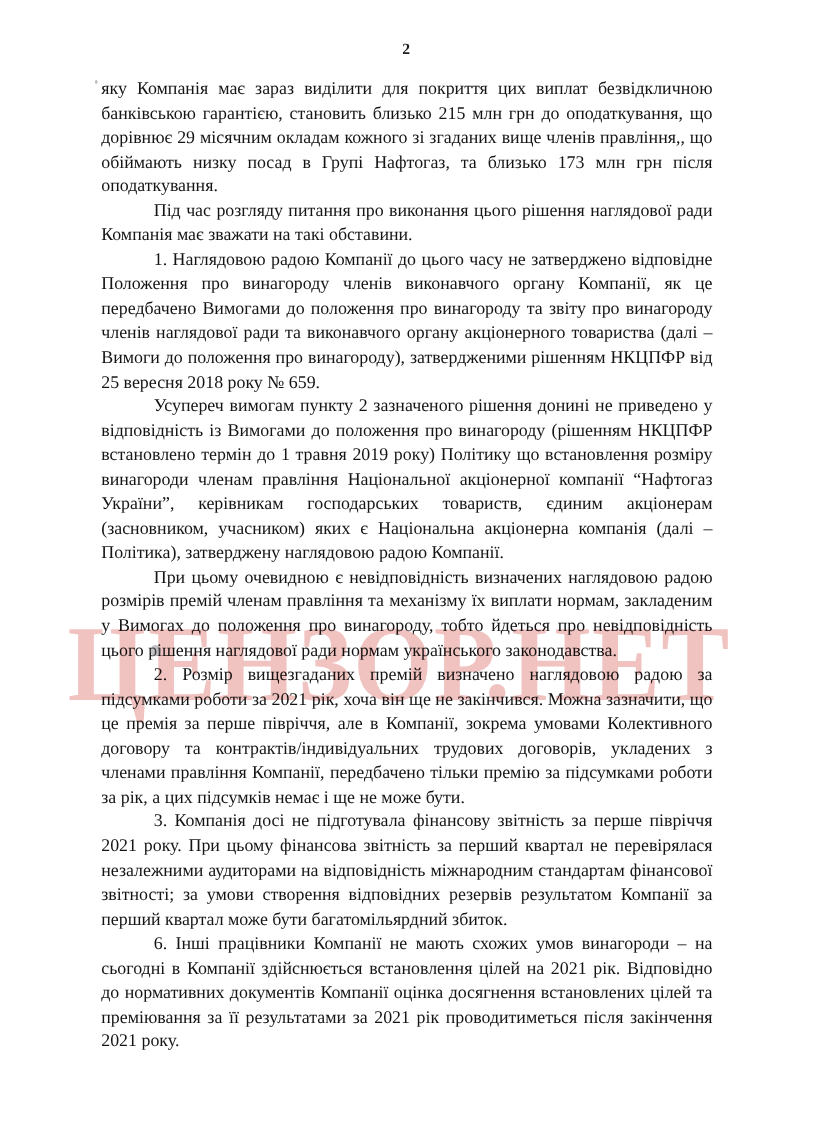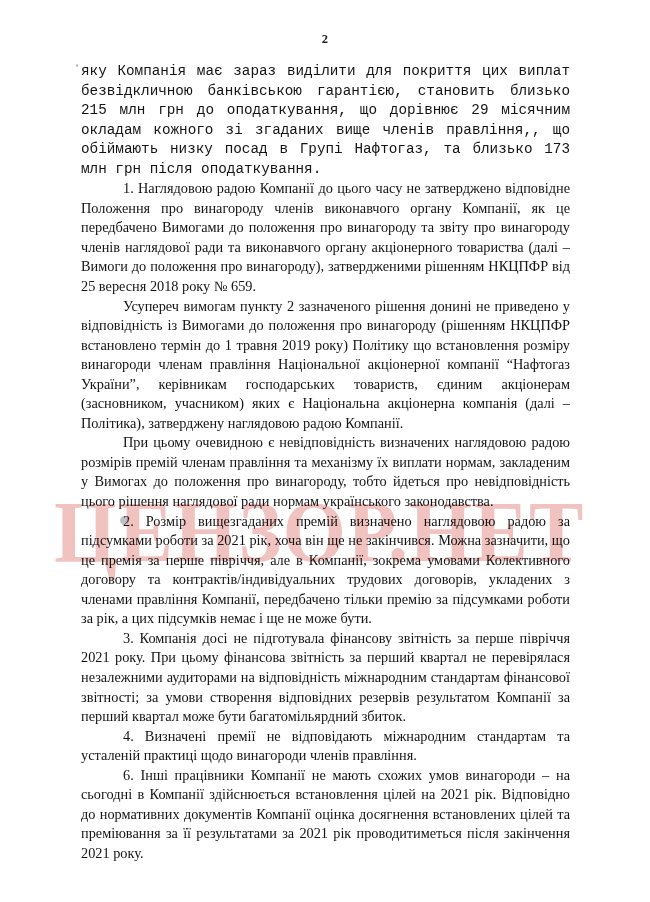--- a/index.html
+++ b/index.html
@@ -51,21 +51,20 @@
   }
   #body-text p {
     margin: 0;
     text-indent: 0;
   }
   #body-text p.indent {
     text-indent: 42px;
   }
   #body-text p.cont {
     text-indent: 0;
-    font-family: Liberation Mono, monospace;
   }
   
   #body-text p { text-align-last: left; }
 
   
   #watermark {
     position: absolute;
     left: 54px;
     top: 466px;
     width: 542px;
@@ -100,26 +99,26 @@
 <body>
 
 <div id="page">
 
   <div id="page-number">2</div>
 
   <div id="speck"></div>
 
   <div id="body-text">
     <p class="cont">яку Компанія має зараз виділити для покриття цих виплат безвідкличною банківською гарантією, становить близько 215 млн грн до оподаткування, що дорівнює 29 місячним окладам кожного зі згаданих вище членів правління,, що обіймають низку посад в Групі Нафтогаз, та близько 173 млн грн після оподаткування.</p>
+    <p class="indent">Під час розгляду питання про виконання цього рішення наглядової ради Компанія має зважати на такі обставини.</p>
     <p class="indent">1. Наглядовою радою Компанії до цього часу не затверджено відповідне Положення про винагороду членів виконавчого органу Компанії, як це передбачено Вимогами до положення про винагороду та звіту про винагороду членів наглядової ради та виконавчого органу акціонерного товариства (далі – Вимоги до положення про винагороду), затвердженими рішенням НКЦПФР від 25 вересня 2018 року № 659.</p>
     <p class="indent">Усупереч вимогам пункту 2 зазначеного рішення донині не приведено у відповідність із Вимогами до положення про винагороду (рішенням НКЦПФР встановлено термін до 1 травня 2019 року) Політику що встановлення розміру винагороди членам правління Національної акціонерної компанії “Нафтогаз України”, керівникам господарських товариств, єдиним акціонерам (засновником, учасником) яких є Національна акціонерна компанія (далі – Політика), затверджену наглядовою радою Компанії.</p>
     <p class="indent">При цьому очевидною є невідповідність визначених наглядовою радою розмірів премій членам правління та механізму їх виплати нормам, закладеним у Вимогах до положення про винагороду, тобто йдеться про невідповідність цього рішення наглядової ради нормам українського законодавства.</p>
     <p class="indent">2. Розмір вищезгаданих премій визначено наглядовою радою за підсумками роботи за 2021 рік, хоча він ще не закінчився. Можна зазначити, що це премія за перше півріччя, але в Компанії, зокрема умовами Колективного договору та контрактів/індивідуальних трудових договорів, укладених з членами правління Компанії, передбачено тільки премію за підсумками роботи за рік, а цих підсумків немає і ще не може бути.</p>
     <p class="indent">3. Компанія досі не підготувала фінансову звітність за перше півріччя 2021 року. При цьому фінансова звітність за перший квартал не перевірялася незалежними аудиторами на відповідність міжнародним стандартам фінансової звітності; за умови створення відповідних резервів результатом Компанії за перший квартал може бути багатомільярдний збиток.</p>
-    <p class="indent">4. Визначені премії не відповідають міжнародним стандартам та усталеній практиці щодо винагороди членів правління.</p>
     <p class="indent">6. Інші працівники Компанії не мають схожих умов винагороди – на сьогодні в Компанії здійснюється встановлення цілей на 2021 рік. Відповідно до нормативних документів Компанії оцінка досягнення встановлених цілей та преміювання за її результатами за 2021 рік проводитиметься після закінчення 2021 року.</p>
 
   </div>
 
   <div id="watermark">
     <div class="wm-text">ЦЕНЗОР.НЕТ</div>
   </div>
   <div id="wm-dot"></div>
 
 </div>

